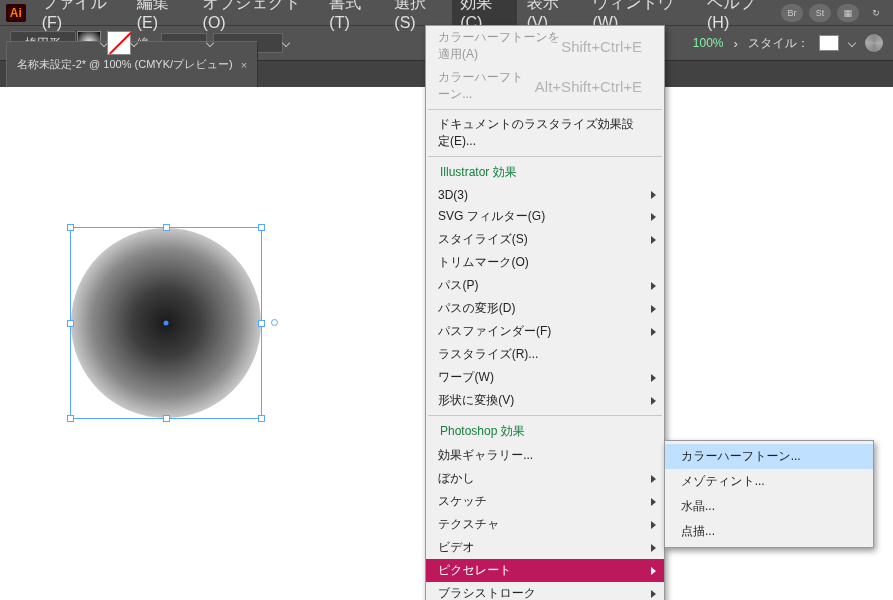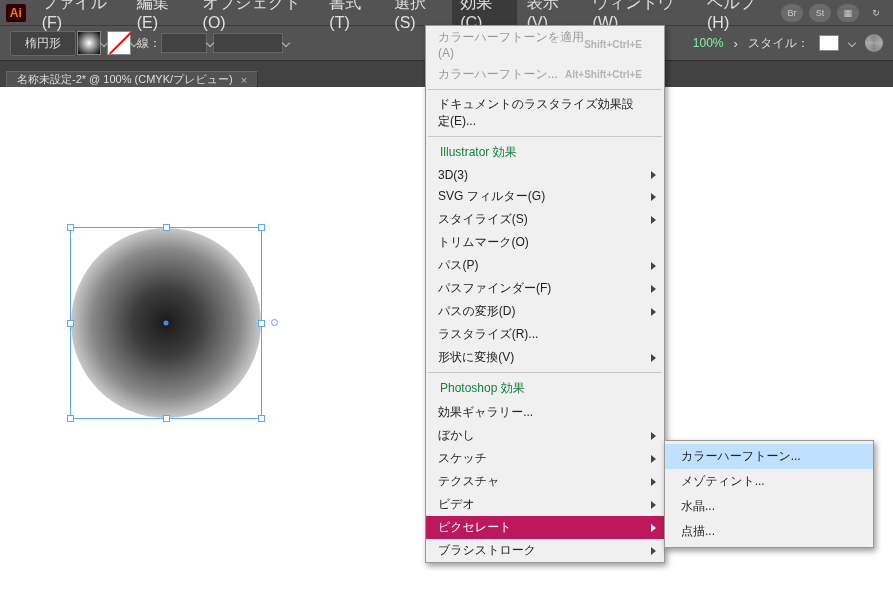--- a/index.html
+++ b/index.html
@@ -20,42 +20,42 @@
     .tool-label { color: #ddd; font-size: 12px; }
     .tool-input { width: 46px; height: 20px; background: #424242; border: 1px solid #666; }
     .dd { width: 6px; height: 6px; border-right: 1px solid #bbb; border-bottom: 1px solid #bbb; transform: rotate(45deg); }
     .sep { width: 1px; height: 26px; background: #3c3c3c; }
     .toolbar-right { margin-left: auto; display: flex; gap: 10px; align-items: center; }
     .pct { color: #86efac; font-size: 12px; }
     .white-sw { width: 20px; height: 16px; background: #fff; border: 1px solid #888; }
     .wheel { width: 18px; height: 18px; border-radius: 50%; background: conic-gradient(#888,#aaa,#888,#aaa,#888); }
     
     .tabbar { height: 26px; background: #424242; display: flex; align-items: flex-end; padding-left: 6px; }
-    .tab { background: #525252; color: #ddd; font-size: 11px; padding: 0 10px; display: flex; align-items: center; gap: 8px; border-top: 1px solid #666; border-left: 1px solid #666; border-right: 1px solid #333; }
+    .tab { background: #525252; color: #ddd; font-size: 11px; padding: 15px 10px; display: flex; align-items: center; gap: 8px; border-top: 1px solid #666; border-left: 1px solid #666; border-right: 1px solid #333; }
     .close-x { font-size: 11px; color: #bbb; }
     
     .canvas { position: absolute; left: 0; top: 87px; right: 0; bottom: 0; background: #fff; }
     .selection { position: absolute; left: 70px; top: 140px; width: 192px; height: 192px; border: 1px solid #58a7ff; }
     .handle { position: absolute; width: 7px; height: 7px; background: #fff; border: 1px solid #58a7ff; }
     .h-tl { left:-4px; top:-4px; } .h-tm { left:50%; top:-4px; margin-left:-3px; } .h-tr { right:-4px; top:-4px; }
     .h-ml { left:-4px; top:50%; margin-top:-3px; } .h-mr { right:-4px; top:50%; margin-top:-3px; }
     .h-bl { left:-4px; bottom:-4px; } .h-bm { left:50%; bottom:-4px; margin-left:-3px; } .h-br { right:-4px; bottom:-4px; }
     .circle { width: 100%; height: 100%; border-radius: 50%; background: radial-gradient(circle, #1a1a1a 0%, #3d3d3d 25%, #888 55%, #eee 80%, #fff 100%); }
     .center-pt { position: absolute; left: 50%; top: 50%; width: 5px; height: 5px; background: #3d8bff; border-radius: 50%; transform: translate(-50%,-50%); }
     .side-h { position: absolute; right: -17px; top: 50%; width: 7px; height: 7px; border: 1px solid #58a7ff; border-radius: 50%; margin-top: -4px; }
     
     .dropdown { position: absolute; left: 425px; top: 25px; width: 240px; background: #f0f0f0; border: 1px solid #999; box-shadow: 2px 3px 6px rgba(0,0,0,0.4); font-size: 12px; z-index: 10; }
     .dd-item { padding: 3px 22px 3px 12px; color: #222; display: flex; justify-content: space-between; align-items: center; cursor: pointer; position: relative; }
     .dd-item.disabled { color: #9a9a9a; }
     .dd-item.highlight { background: #be185d; color: #fff; }
     .dd-header { padding: 4px 14px; color: #15803d; }
     .dd-sep { height: 1px; background: #c8c8c8; margin: 3px 2px; }
     .arrow { position: absolute; right: 8px; width: 0; height: 0; border-left: 5px solid #444; border-top: 4px solid transparent; border-bottom: 4px solid transparent; }
     .dd-item.highlight .arrow { border-left-color: #fff; }
-    .shortcut { color: #888; font-size: 10px; font-weight: bold; }
+    .shortcut { color: #888; font-size: 15px; }
     .dd-item.disabled .shortcut { color: #b4b4b4; }
     
     .submenu { position: absolute; left: 664px; top: 440px; width: 210px; background: #f0f0f0; border: 1px solid #999; box-shadow: 2px 3px 6px rgba(0,0,0,0.4); font-size: 12px; z-index: 11; padding: 3px 0; }
     .sm-item { padding: 4px 16px; color: #222; cursor: pointer; }
     .sm-item.highlight { background: #bfe0ff; }
   </style>
 </head>
 <body>
 
 <div class="menubar">
@@ -148,29 +148,33 @@
       <span class="arrow"></span>
     </div>
   <div class="dd-item">
       <span>トリムマーク(O)</span>
     </div>
   <div class="dd-item">
       <span>パス(P)</span>
       <span class="arrow"></span>
     </div>
   <div class="dd-item">
+      <span>パスの変形(D)</span>
+      <span class="arrow"></span>
+    </div>
+  <div class="dd-item">
       <span>パスファインダー(F)</span>
       <span class="arrow"></span>
     </div>
   <div class="dd-item">
-      <span>パスの変形(D)</span>
-      <span class="arrow"></span>
-    </div>
-  <div class="dd-item">
       <span>ラスタライズ(R)...</span>
+    </div>
+  <div class="dd-item">
+      <span>ワープ(W)</span>
+      <span class="arrow"></span>
     </div>
   <div class="dd-item">
       <span>形状に変換(V)</span>
       <span class="arrow"></span>
     </div>
   <div class="dd-sep"></div>
   <div class="dd-header">Photoshop 効果</div>
   <div class="dd-item">効果ギャラリー...</div>
   <div class="dd-item">
       <span>ぼかし</span>

